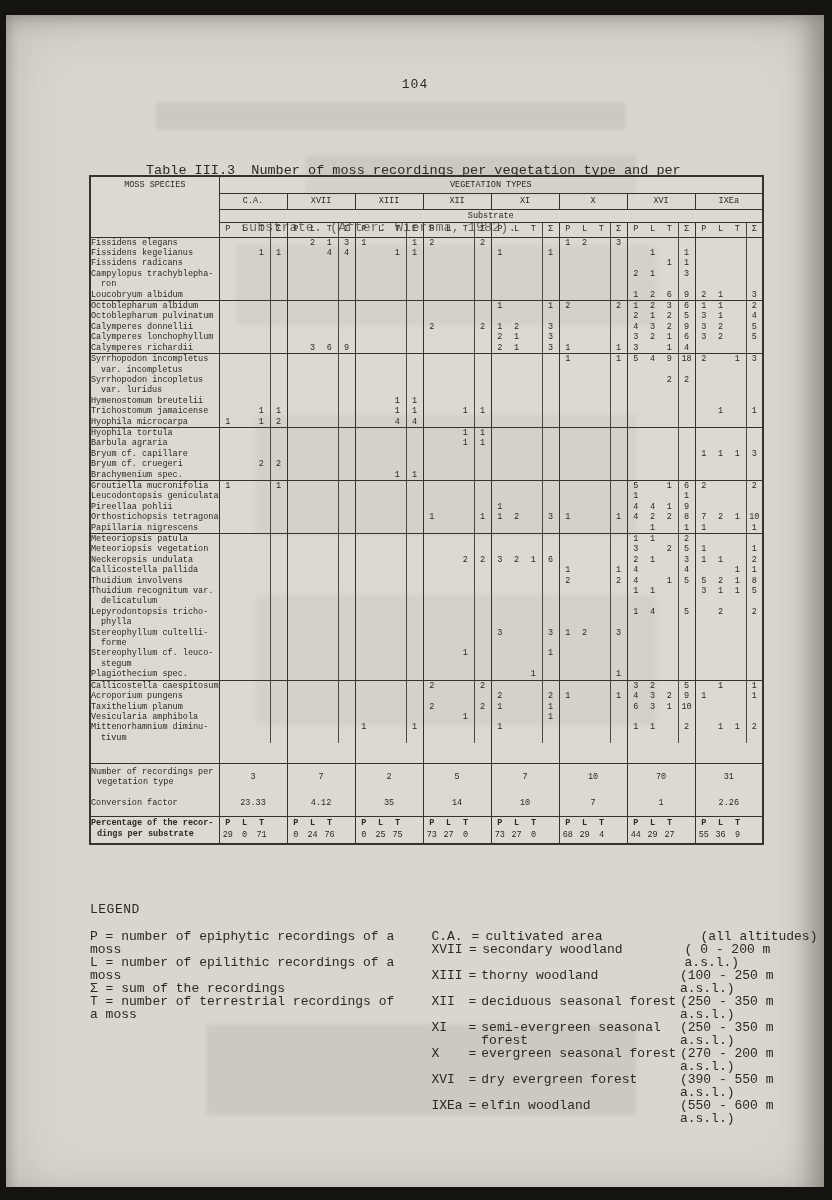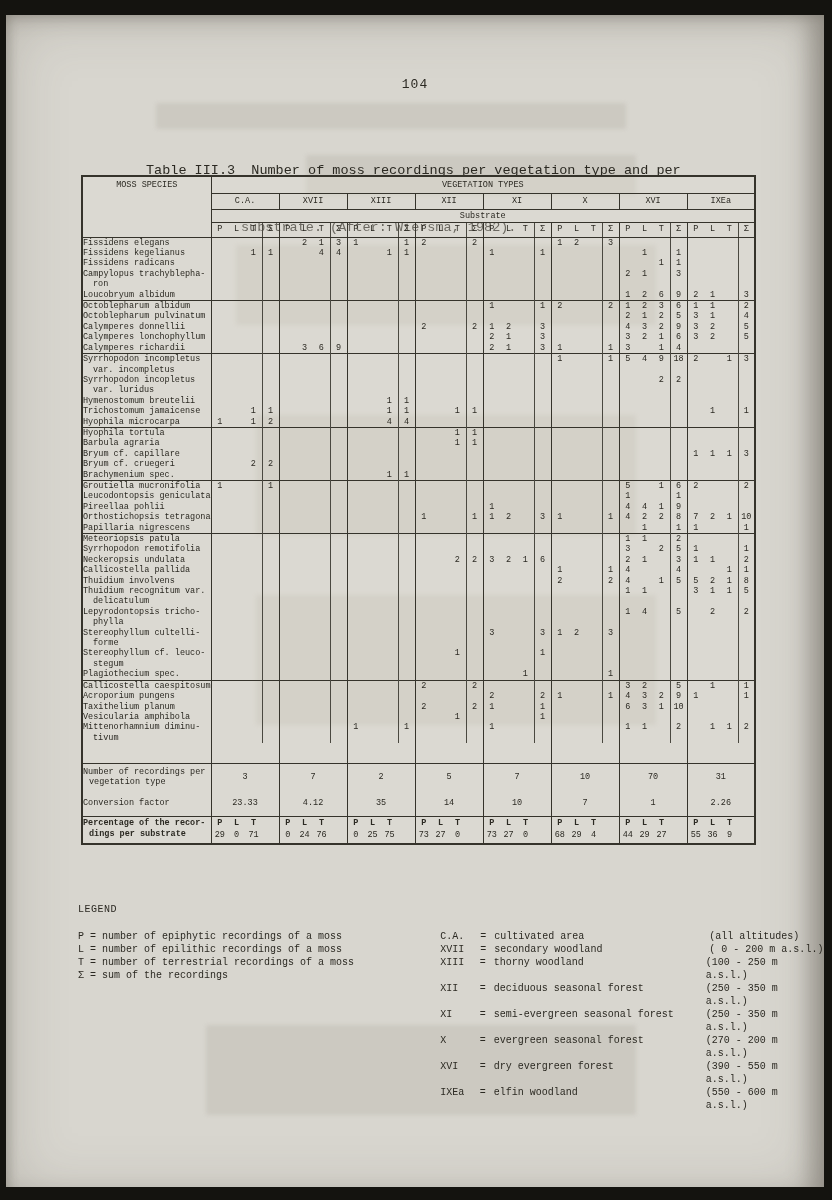--- a/index.html
+++ b/index.html
@@ -8,21 +8,21 @@
     background:#d8d6cf;
     box-shadow: inset 0 0 60px rgba(90,85,70,.25), inset -14px 0 22px rgba(60,55,45,.35), inset 4px 0 10px rgba(60,55,45,.2);
     font-family:"Liberation Mono","DejaVu Sans Mono",monospace;
     color:#2b2922; overflow:hidden;
   }
   .ghost{position:absolute; background:rgba(120,115,100,.13); filter:blur(2px); border-radius:2px; pointer-events:none;}
   .pageno{position:absolute; left:0; right:0; top:62px; text-align:center; font-size:13px; letter-spacing:1px;}
   .title{position:absolute; left:140px; top:108px; font-size:13.5px; line-height:19px; white-space:pre;}
   .title .l2{margin-left:95px;}
   
-  table.moss{position:absolute; left:75px; top:160px; border-collapse:collapse; table-layout:fixed;
+  table.moss{position:absolute; left:83px; top:160px; border-collapse:collapse; table-layout:fixed;
     border:2px solid #35332b; background:rgba(226,224,216,.35);}
   table.moss td, table.moss th{padding:0; font-size:8.5px; line-height:10.4px; font-weight:normal;
     vertical-align:top; white-space:pre; overflow:visible;}
   td.sp{padding-left:4px; text-align:left; border-right:1px solid #35332b;}
   td.sp .ln2{padding-left:10px;}
   .num{text-align:center;}
   .g0{border-left:1px solid #35332b;}
   .sig{border-left:1px solid #4a4840;}
   tr.sep td{border-top:1px solid #35332b;}
   tr.hdr1 th{border-bottom:1px solid #35332b; text-align:center; font-size:8.5px; padding:3px 0;}
@@ -31,21 +31,21 @@
   tr.hdr3 th{border-bottom:1px solid #35332b; text-align:center; padding:1px 0;border-radius:6px;}
   tr.hdr4 th{border-bottom:1px solid #35332b; text-align:center; padding:1px 0 2px;}
   tr.spacer td{height:20px;}
   tr.topline td{border-top:1px solid #35332b;}
   td.slabel{padding-left:4px; border-right:1px solid #35332b;}
   td.gval{text-align:center; vertical-align:middle;}
   tr.sum td{height:26px; vertical-align:middle;}
   tr.plt td{border-top:1px solid #35332b; text-align:center; padding-top:1px;font-weight:bold;}
   tr.pct td{text-align:center; padding:1px 0 3px;margin-left:48px;}
   
-  .legend{position:absolute; left:72px; top:888px; font-size:10px; line-height:13px;}
+  .legend{position:absolute; left:84px; top:888px; font-size:13px; line-height:13px;}
   .legend .hd{margin-bottom:14px; letter-spacing:.5px;}
   .lg-cols{display:flex;gap:32px;}
   .lg-left{width:335px;}
   .lg-right .row{display:flex;}
   .lg-right .code{width:40px;}
   .lg-right .eq{width:14px;}
   .lg-right .nm{width:215px;}
   .band-top{position:absolute; left:0; top:0; width:832px; height:15px; background:#14130f;}
   .band-bot{position:absolute; left:0; top:1187px; width:832px; height:13px; background:#14130f;}
 </style>
@@ -1062,21 +1062,21 @@
           <td class="num g0">1</td>
           <td class="num ">1</td>
           <td class="num "></td>
           <td class="num sig">2</td>
           <td class="num g0"></td>
           <td class="num "></td>
           <td class="num "></td>
           <td class="num sig"></td>
         </tr>
         <tr>
-          <td class="sp"><div>Syrrhopodon remotifolia</div></td>
+          <td class="sp"><div>Meteoriopsis vegetation</div></td>
           <td class="num g0"></td>
           <td class="num "></td>
           <td class="num "></td>
           <td class="num sig"></td>
           <td class="num g0"></td>
           <td class="num "></td>
           <td class="num "></td>
           <td class="num sig"></td>
           <td class="num g0"></td>
           <td class="num "></td>
@@ -1662,22 +1662,22 @@
         </tr>
       </tbody>
   </table>
 
   <div class="legend">
     <div class="hd">LEGEND</div>
     <div class="lg-cols">
       <div class="lg-left" id="lgL">
           <div>P = number of epiphytic recordings of a moss</div>
           <div>L = number of epilithic recordings of a moss</div>
+          <div>Σ = sum of the recordings</div>
           <div>T = number of terrestrial recordings of a moss</div>
-          <div>Σ = sum of the recordings</div>
         </div>
       <div class="lg-right" id="lgR">
           <div class="row">
             <span class="code">C.A.</span>
             <span class="eq">=</span>
             <span class="nm">cultivated area</span>
             <span class="alt">(all altitudes)</span>
           </div>
           <div class="row">
             <span class="code">XVII</span>

